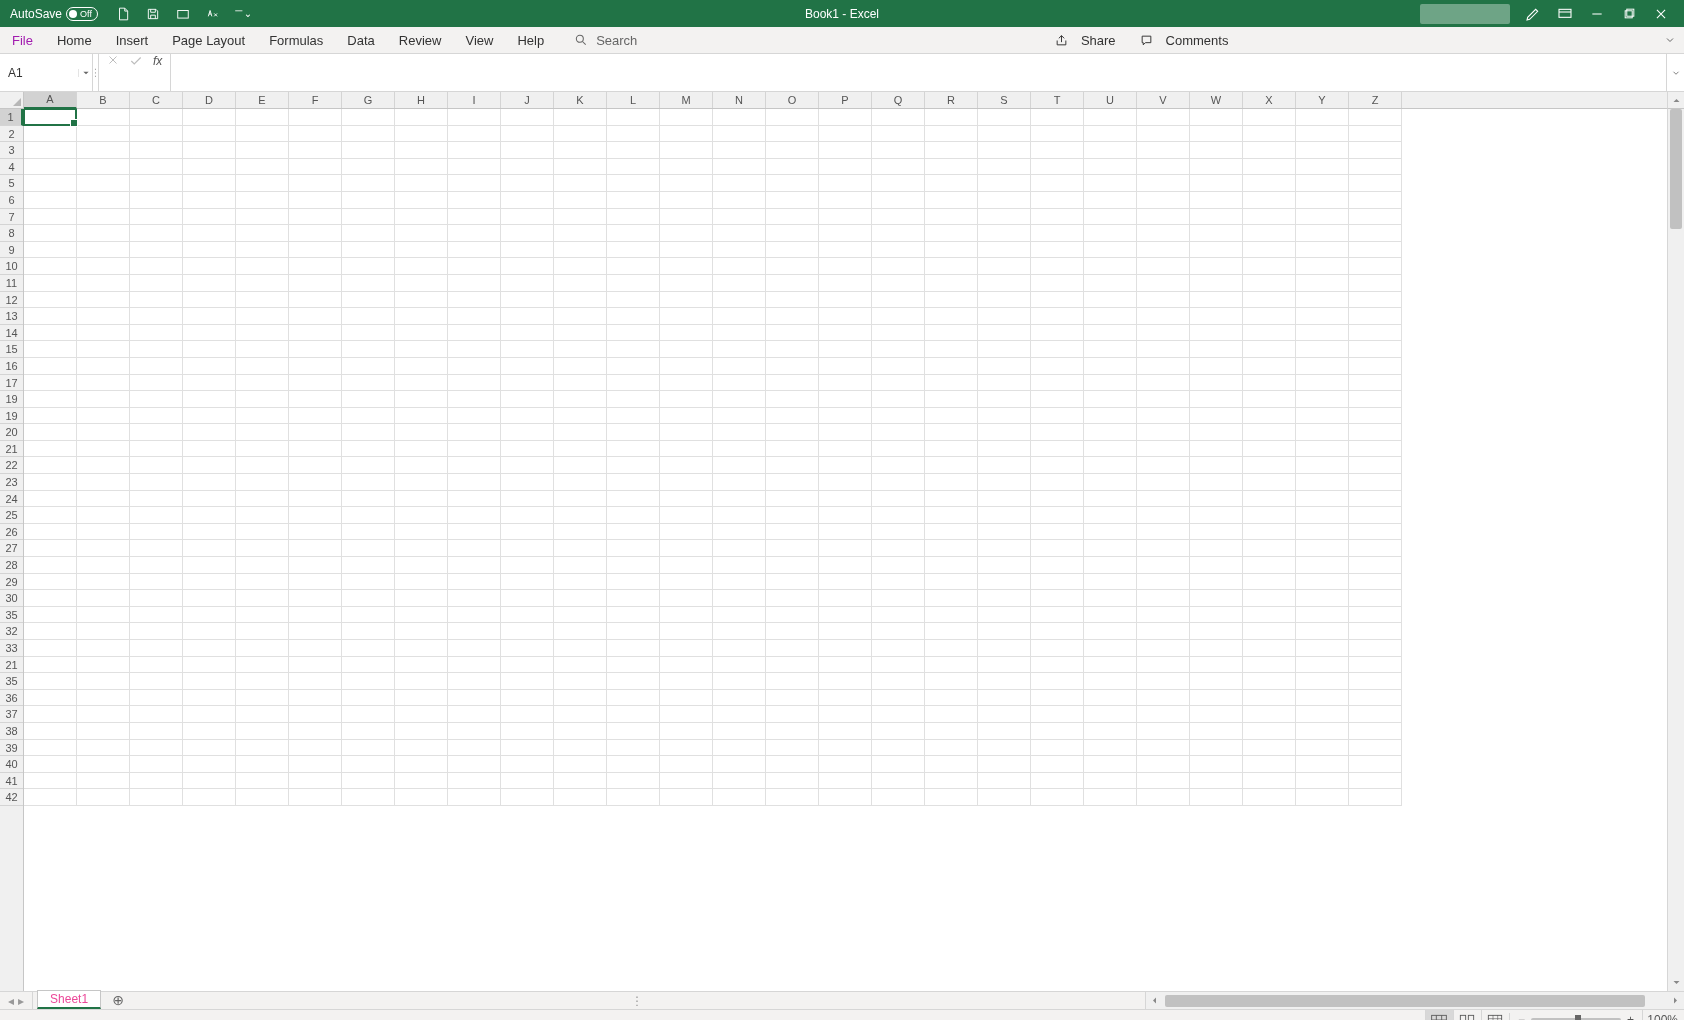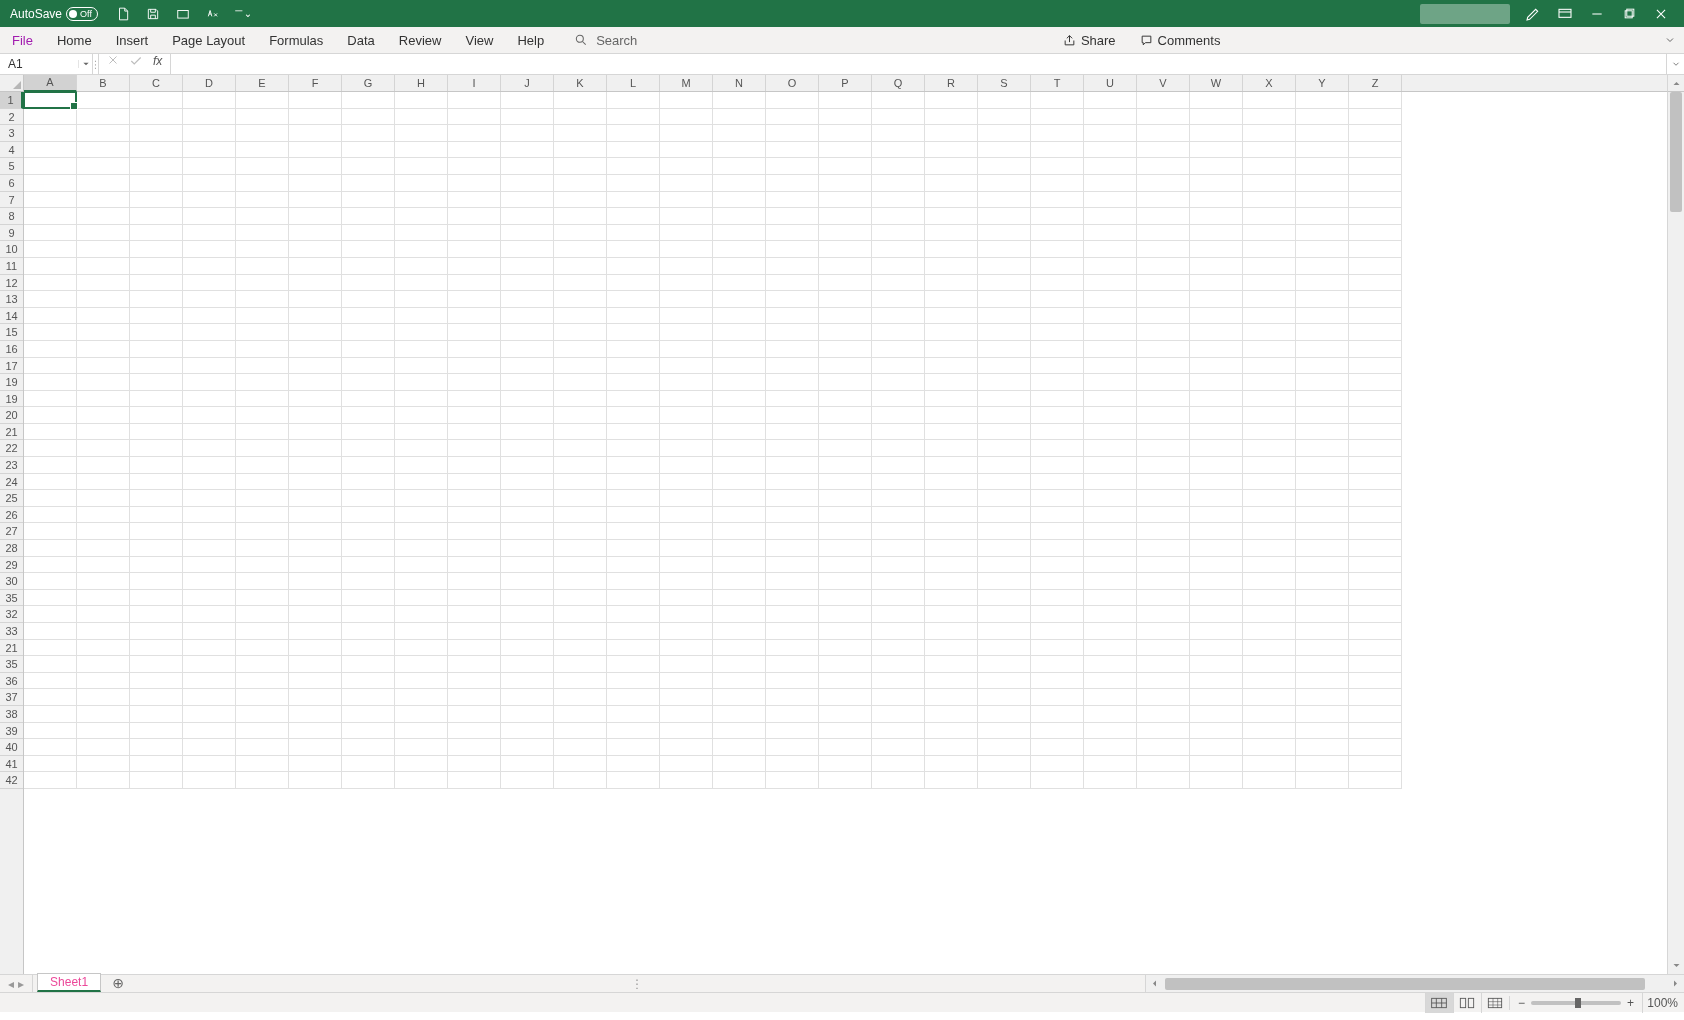--- a/index.html
+++ b/index.html
@@ -28,26 +28,26 @@
 
   
   .ribbon-tabs {
     height: 27px; background: #f3f2f1; border-bottom: 1px solid #d6d6d6;
     display: flex; align-items: stretch; font-size: 13px; color: #333;
   }
   .ribbon-tabs .tab { padding: 0 12px; display: flex; align-items: center; cursor: pointer; }
   .ribbon-tabs .tab.file { color: #a21caf; font-weight: 400; }
   .ribbon-tabs .search-box { display: flex; align-items: center; gap: 8px; margin-left: 18px; color: #666; }
   .ribbon-tabs .right-group { margin-left: auto; display: flex; align-items: center; padding-right: 10px; gap: 6px; }
-  .right-btn { display: flex; align-items: center; gap: 5px; padding: 2px 8px; border: 1px solid transparent; border-radius: 3px; cursor: pointer; font-size: 13px; color: #333; }
+  .right-btn { display: flex; align-items: center; gap: 13px; padding: 2px 8px; border: 1px solid transparent; border-radius: 3px; cursor: pointer; font-size: 13px; color: #333; }
   .chev { margin-left: auto; padding: 0 8px; display:flex; align-items:center; color:#666; cursor:pointer; }
 
   
   .formula-bar {
-    height: 21px; background: #fff; border-bottom: 1px solid #d6d6d6;
+    height: 38px; background: #fff; border-bottom: 1px solid #d6d6d6;
     display: flex; align-items: stretch;
   }
   .name-box-wrap { display: flex; align-items: center; border-right: 1px solid #d6d6d6; }
   .name-box {
     width: 78px; height: 100%; border: none; outline: none;
     padding: 0 8px; font-size: 12px; color: #333; background: #fff;
   }
   .name-box-dd { width: 14px; display:flex; align-items:center; justify-content:center; color:#666; border-left:1px solid #e4e4e4; cursor:pointer; }
   .fx-controls { display: flex; align-items: flex-start; padding: 0 8px; gap: 10px; border-right: 1px solid #d6d6d6; color: #a0a0a0; }
   .fx-controls .fx { font-style: italic; font-size: 12px; color: #555; }
@@ -167,20 +167,21 @@
       <svg width="10" height="10" viewBox="0 0 24 24" fill="none" stroke="#fff" stroke-width="2">
           <path d="M4 6h16M12 12l-6 6M12 12l6 6" opacity="0"></path>
           <path d="M3 5h18M6 12h12M12 19l-4-4h8z" opacity="0"></path>
           <path d="M4 4h16M8 16l4 4 4-4" opacity="0"></path>
           <path d="M3 4h18"></path>
           <path d="M7 14l5 5 5-5" opacity="0"></path>
         </svg>
       <span style="font-size:10px;color:#fff;">⌄</span>
     </span>
   </div>
+  <div class="title-center">Book1  -  Excel</div>
   <div class="title-right">
     <div class="avatar-placeholder"></div>
     <span class="tbtn">
       <svg width="16" height="16" viewBox="0 0 24 24" fill="none" stroke="#fff" stroke-width="1.6">
           <path d="M3 21l4-1 12-12-3-3L4 17z"></path>
         </svg>
     </span>
     <span class="tbtn">
       <svg width="16" height="16" viewBox="0 0 24 24" fill="none" stroke="#fff" stroke-width="1.6">
           <rect x="3" y="5" width="18" height="12"></rect>

